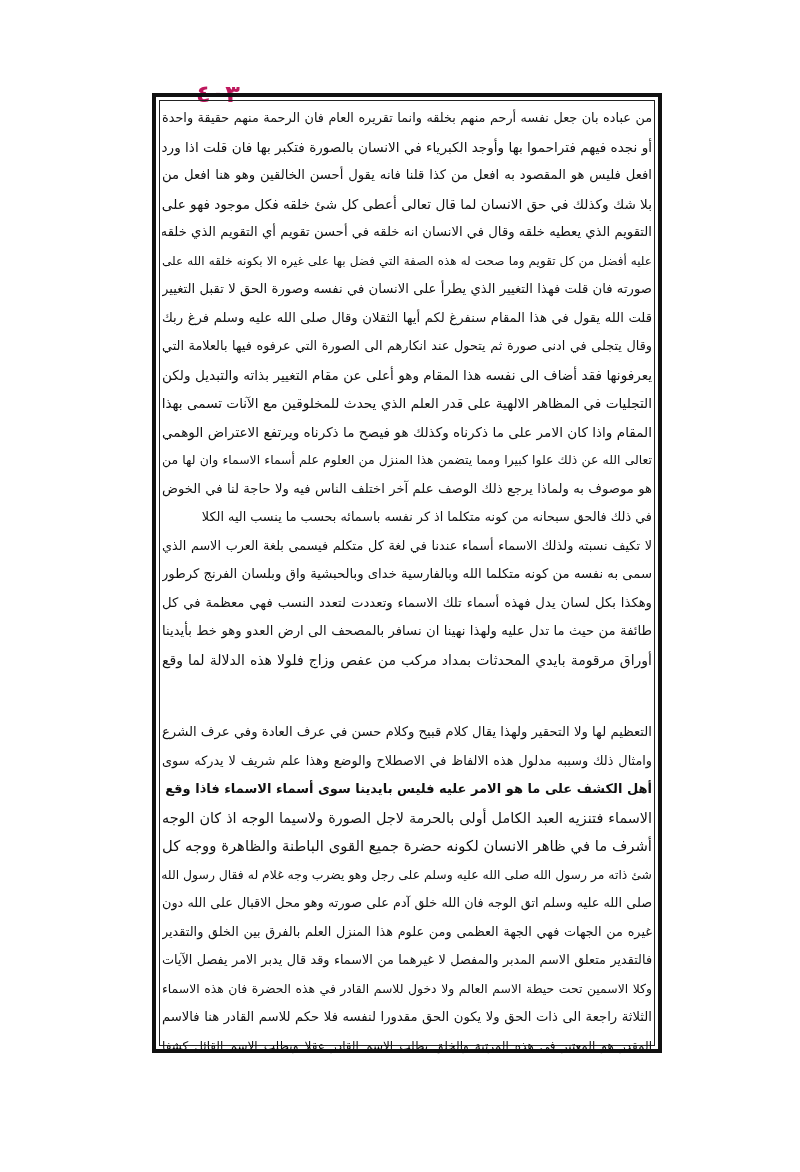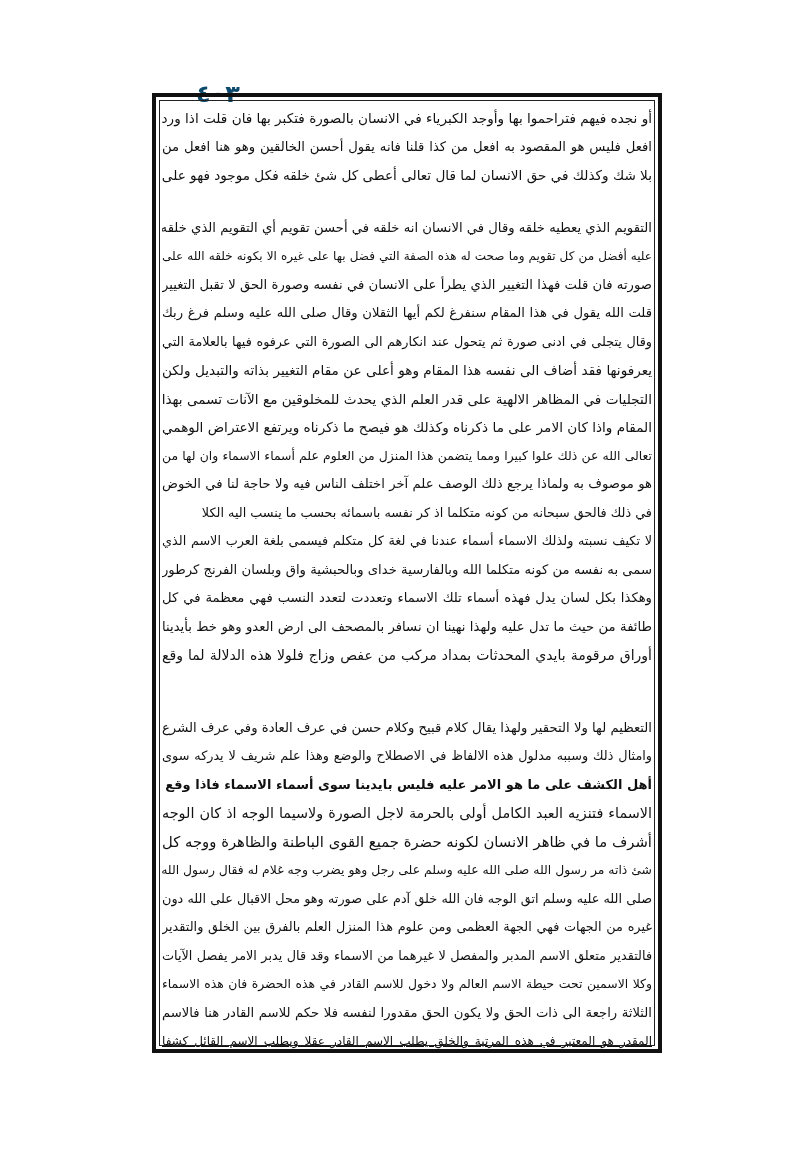--- a/index.html
+++ b/index.html
@@ -1,19 +1,19 @@
 <!DOCTYPE html>
 <html><head>
 <meta charset="utf-8">
 <style>
   html, body { margin: 0; padding: 0; background: #ffffff; }
   body { width: 800px; height: 1172px; position: relative; overflow: hidden; }
   .page-number {
     position: absolute; left: 188px; top: 80px; width: 60px; text-align: center;
-    font-family: "DejaVu Sans", sans-serif; font-size: 24px; font-weight: bold; color: #0c4a6e;
+    font-family: "DejaVu Sans", sans-serif; font-size: 24px; font-weight: bold; color: #be185d;
     direction: rtl;
   }
   .frame-outer {
     position: absolute; left: 152px; top: 93px; width: 510px; height: 960px;
     border: 4px solid #111; box-sizing: border-box;
   }
   .frame-inner {
     position: absolute; left: 3px; top: 3px; right: 3px; bottom: 3px;
     border: 1px solid #222;
   }
@@ -31,24 +31,25 @@
 </head>
 <body>
 
 <div class="page-number">٤٠٣</div>
 
 <div class="frame-outer">
   <div class="frame-inner"></div>
 </div>
 
 <div class="text-block" id="text-block">
+    <span class="line" style="height: 28.5152px; line-height: 28.5152px; font-size: 12.8px;">من عباده بان جعل نفسه أرحم منهم بخلقه وانما تقريره العام فان الرحمة منهم حقيقة واحدة</span>
     <span class="line" style="height: 28.5152px; line-height: 28.5152px; font-size: 13.6px;">أو نجده فيهم فتراحموا بها وأوجد الكبرياء في الانسان بالصورة فتكبر بها فان قلت اذا ورد</span>
     <span class="line" style="height: 28.5152px; line-height: 28.5152px; font-size: 13.2px;">افعل فليس هو المقصود به افعل من كذا قلنا فانه يقول أحسن الخالقين وهو هنا افعل من</span>
     <span class="line" style="height: 28.5152px; line-height: 28.5152px; font-size: 13.6px;">بلا شك وكذلك في حق الانسان لما قال تعالى أعطى كل شئ خلقه فكل موجود فهو على</span>
-    <span class="line" style="height: 28.5152px; line-height: 28.5152px; font-size: 13.2px; margin-top: 24px;">التقويم الذي يعطيه خلقه وقال في الانسان انه خلقه في أحسن تقويم أي التقويم الذي خلقه</span>
+    <span class="line" style="height: 28.5152px; line-height: 28.5152px; font-size: 13.2px;">التقويم الذي يعطيه خلقه وقال في الانسان انه خلقه في أحسن تقويم أي التقويم الذي خلقه</span>
     <span class="line" style="height: 28.5152px; line-height: 28.5152px; font-size: 12px;">عليه أفضل من كل تقويم وما صحت له هذه الصفة التي فضل بها على غيره الا بكونه خلقه الله على</span>
     <span class="line" style="height: 28.5152px; line-height: 28.5152px; font-size: 13.2px;">صورته فان قلت فهذا التغيير الذي يطرأ على الانسان في نفسه وصورة الحق لا تقبل التغيير</span>
     <span class="line" style="height: 28.5152px; line-height: 28.5152px; font-size: 13.2px;">قلت الله يقول في هذا المقام سنفرغ لكم أيها الثقلان وقال صلى الله عليه وسلم فرغ ربك</span>
     <span class="line" style="height: 28.5152px; line-height: 28.5152px; font-size: 12.8px;">وقال يتجلى في ادنى صورة ثم يتحول عند انكارهم الى الصورة التي عرفوه فيها بالعلامة التي</span>
     <span class="line" style="height: 28.5152px; line-height: 28.5152px; font-size: 13.6px;">يعرفونها فقد أضاف الى نفسه هذا المقام وهو أعلى عن مقام التغيير بذاته والتبديل ولكن</span>
     <span class="line" style="height: 28.5152px; line-height: 28.5152px; font-size: 13.6px;">التجليات في المظاهر الالهية على قدر العلم الذي يحدث للمخلوقين مع الآنات تسمى بهذا</span>
     <span class="line" style="height: 28.5152px; line-height: 28.5152px; font-size: 13.6px;">المقام واذا كان الامر على ما ذكرناه وكذلك هو فيصح ما ذكرناه ويرتفع الاعتراض الوهمي</span>
     <span class="line" style="height: 28.5152px; line-height: 28.5152px; font-size: 12.4px;">تعالى الله عن ذلك علوا كبيرا ومما يتضمن هذا المنزل من العلوم علم أسماء الاسماء وان لها من</span>
     <span class="line" style="height: 28.5152px; line-height: 28.5152px; font-size: 13.2px;">هو موصوف به ولماذا يرجع ذلك الوصف علم آخر اختلف الناس فيه ولا حاجة لنا في الخوض</span>
     <span class="line" style="height: 28.5152px; line-height: 28.5152px; font-size: 12.8px; margin-left: 39px;">في ذلك فالحق سبحانه من كونه متكلما اذ كر نفسه باسمائه بحسب ما ينسب اليه الكلام الذي</span>

